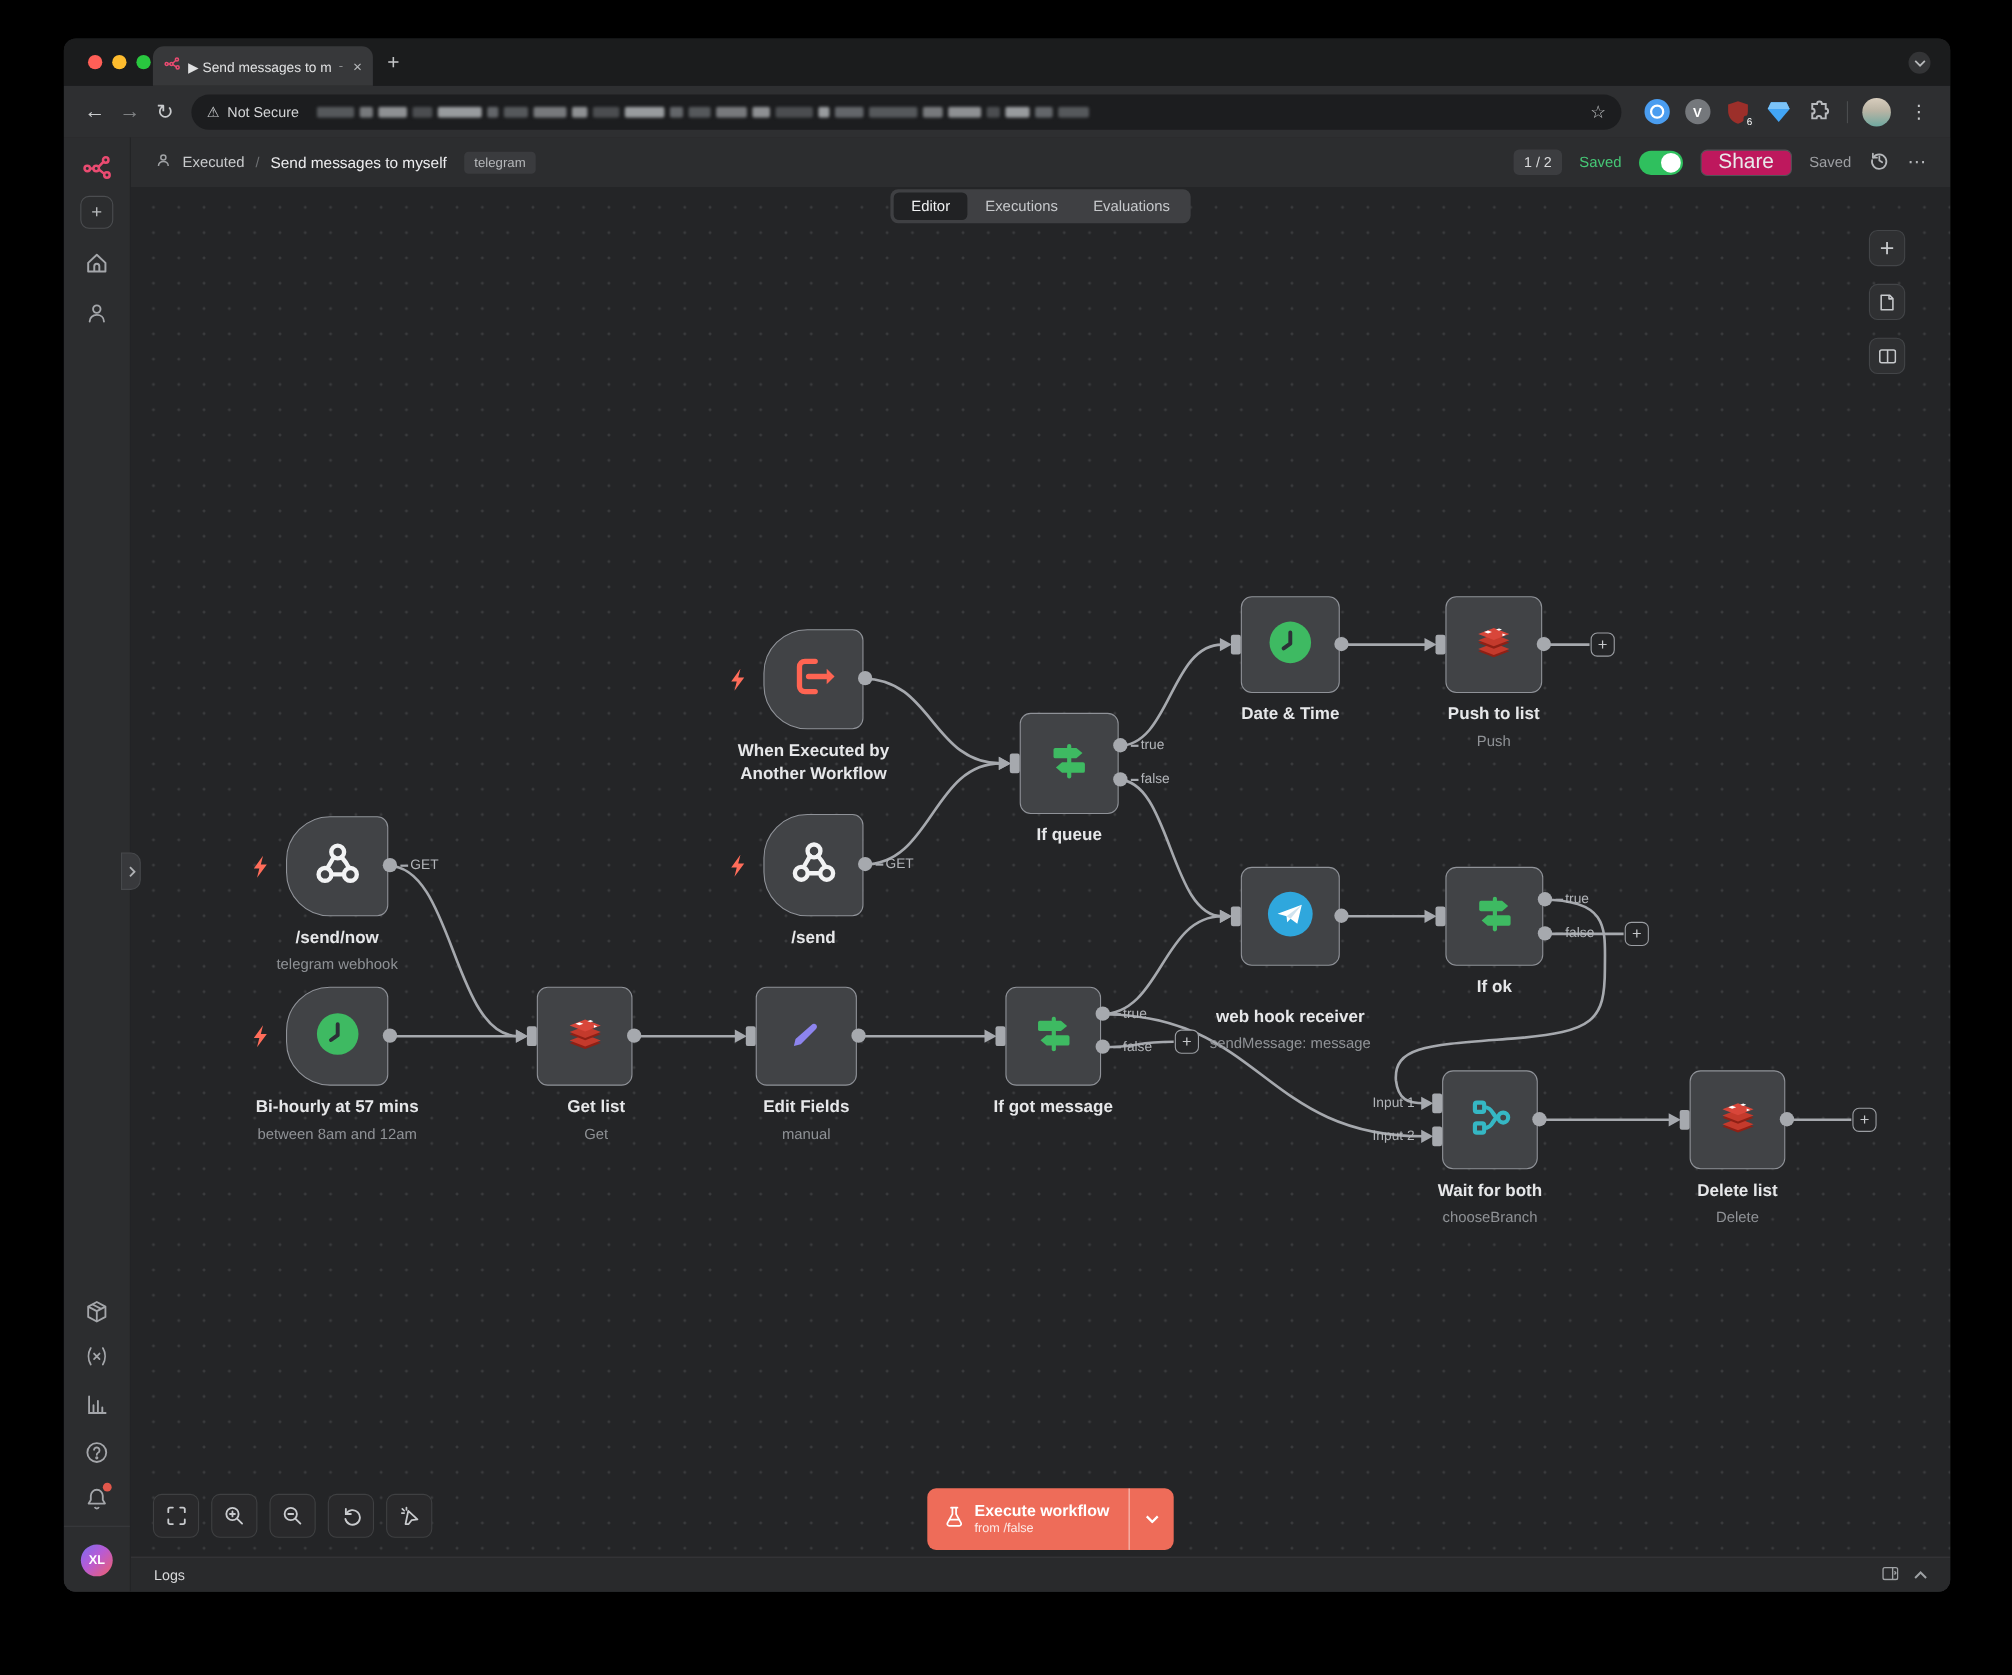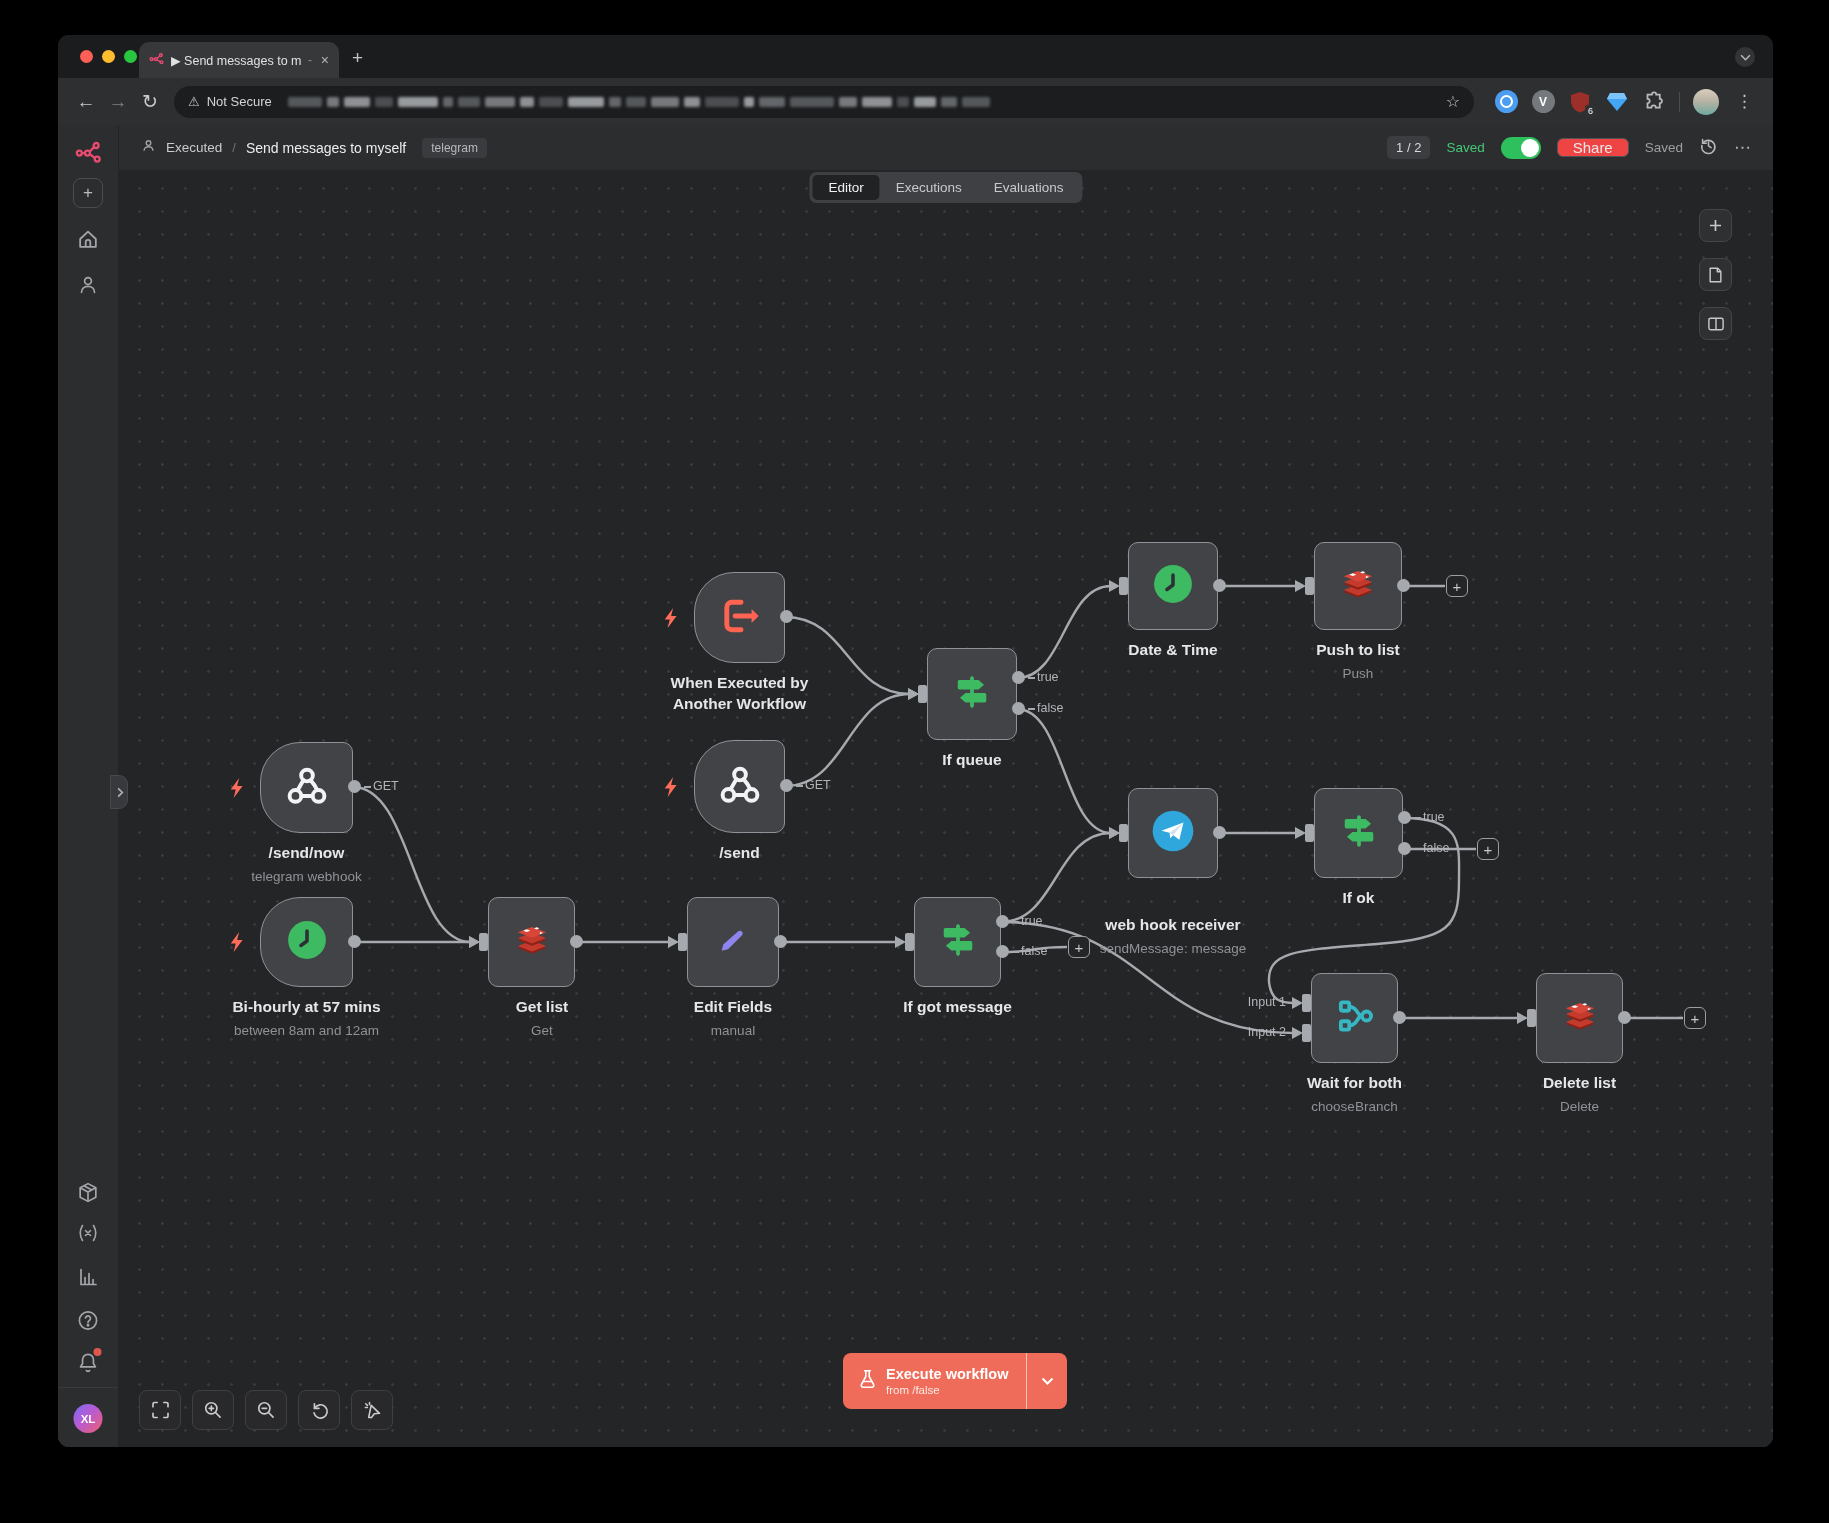--- a/index.html
+++ b/index.html
@@ -54,21 +54,21 @@
        background:#2c2d2f;}
   .bc-proj{color:#c9cbcd;font-size:13.5px;}
   .bc-sep{color:#6f7174;font-size:13px;}
   .bc-title{color:#ededef;font-size:14px;}
   .tag{background:#3a3b3e;color:#b6b8bb;font-size:12px;padding:3px 9px;border-radius:4px;margin-left:6px;}
   .hright{margin-left:auto;display:flex;align-items:center;gap:16px;}
   .pagin{background:#3c3d40;color:#d9dadb;font-size:13px;padding:4px 9px;border-radius:5px;}
   .active-lbl{color:#46c776;font-size:13.5px;}
   .toggle{width:40px;height:22px;border-radius:11px;background:#2fc05e;position:relative;}
   .toggle .knob{position:absolute;right:2px;top:2px;width:18px;height:18px;border-radius:50%;background:#fff;}
-  .share{background:#ef4444;border:1px solid #525356;color:#e8e9ea;font-size:15px;border-radius:6px;
+  .share{background:#be185d;border:1px solid #525356;color:#e8e9ea;font-size:19px;border-radius:6px;
        padding:0 15px;}
   .saved{color:#9d9fa2;font-size:13.5px;}
   .hico{color:#b5b7ba;}
   
   .canvas{position:relative;flex:1;min-height:0;background:#242527;
      background-image:radial-gradient(circle,#3a3b3d 1.3px,transparent 1.45px);
      background-size:23px 23px;background-position:9px 7px;}
   .wires{position:absolute;left:0;top:0;z-index:1;}
   .view-tabs{position:absolute;top:2px;left:50%;transform:translateX(-50%);background:#3f4043;
      border-radius:7px;padding:3px;display:flex;z-index:6;}
@@ -605,15 +605,31 @@
           </div>
           <div class="port-tab" style="left: 1408px; top: 839px;"></div>
           <div class="port-dot" style="left: 1499px; top: 841px;"></div>
           <div class="node-label" style="left: 1350.5px; top: 902px; width: 220px;"><div>Delete list</div><div class="node-sub">Delete</div></div>
           <div class="plus-box" style="left: 1327px; top: 405px;">+</div>
           <div class="plus-box" style="left: 949px; top: 766px;">+</div>
           <div class="plus-box" style="left: 1358px; top: 668px;">+</div>
           <div class="plus-box" style="left: 1565px; top: 837px;">+</div>
         </div>
 
+      <div class="logs">
+        <span>Logs</span>
+        <div class="logs-right">
+          <span>
+            <svg width="15" height="13" viewBox="0 0 18 15" fill="none" stroke="#9fa2a5" stroke-width="1.5">
+                <rect x="1" y="1" width="16" height="13" rx="2"></rect>
+                <path d="M11.5 1 V14 M13.5 5 L15 6.8 L13.5 8.6"></path>
+              </svg>
+          </span>
+          <span>
+            <svg width="12" height="8" viewBox="0 0 12 8" fill="none" stroke="#9fa2a5" stroke-width="1.8">
+                <path d="M1 6.5 L6 1.5 L11 6.5"></path>
+              </svg>
+          </span>
+        </div>
+      </div>
     </div>
   </div>
 </div>
 
 </body></html>

